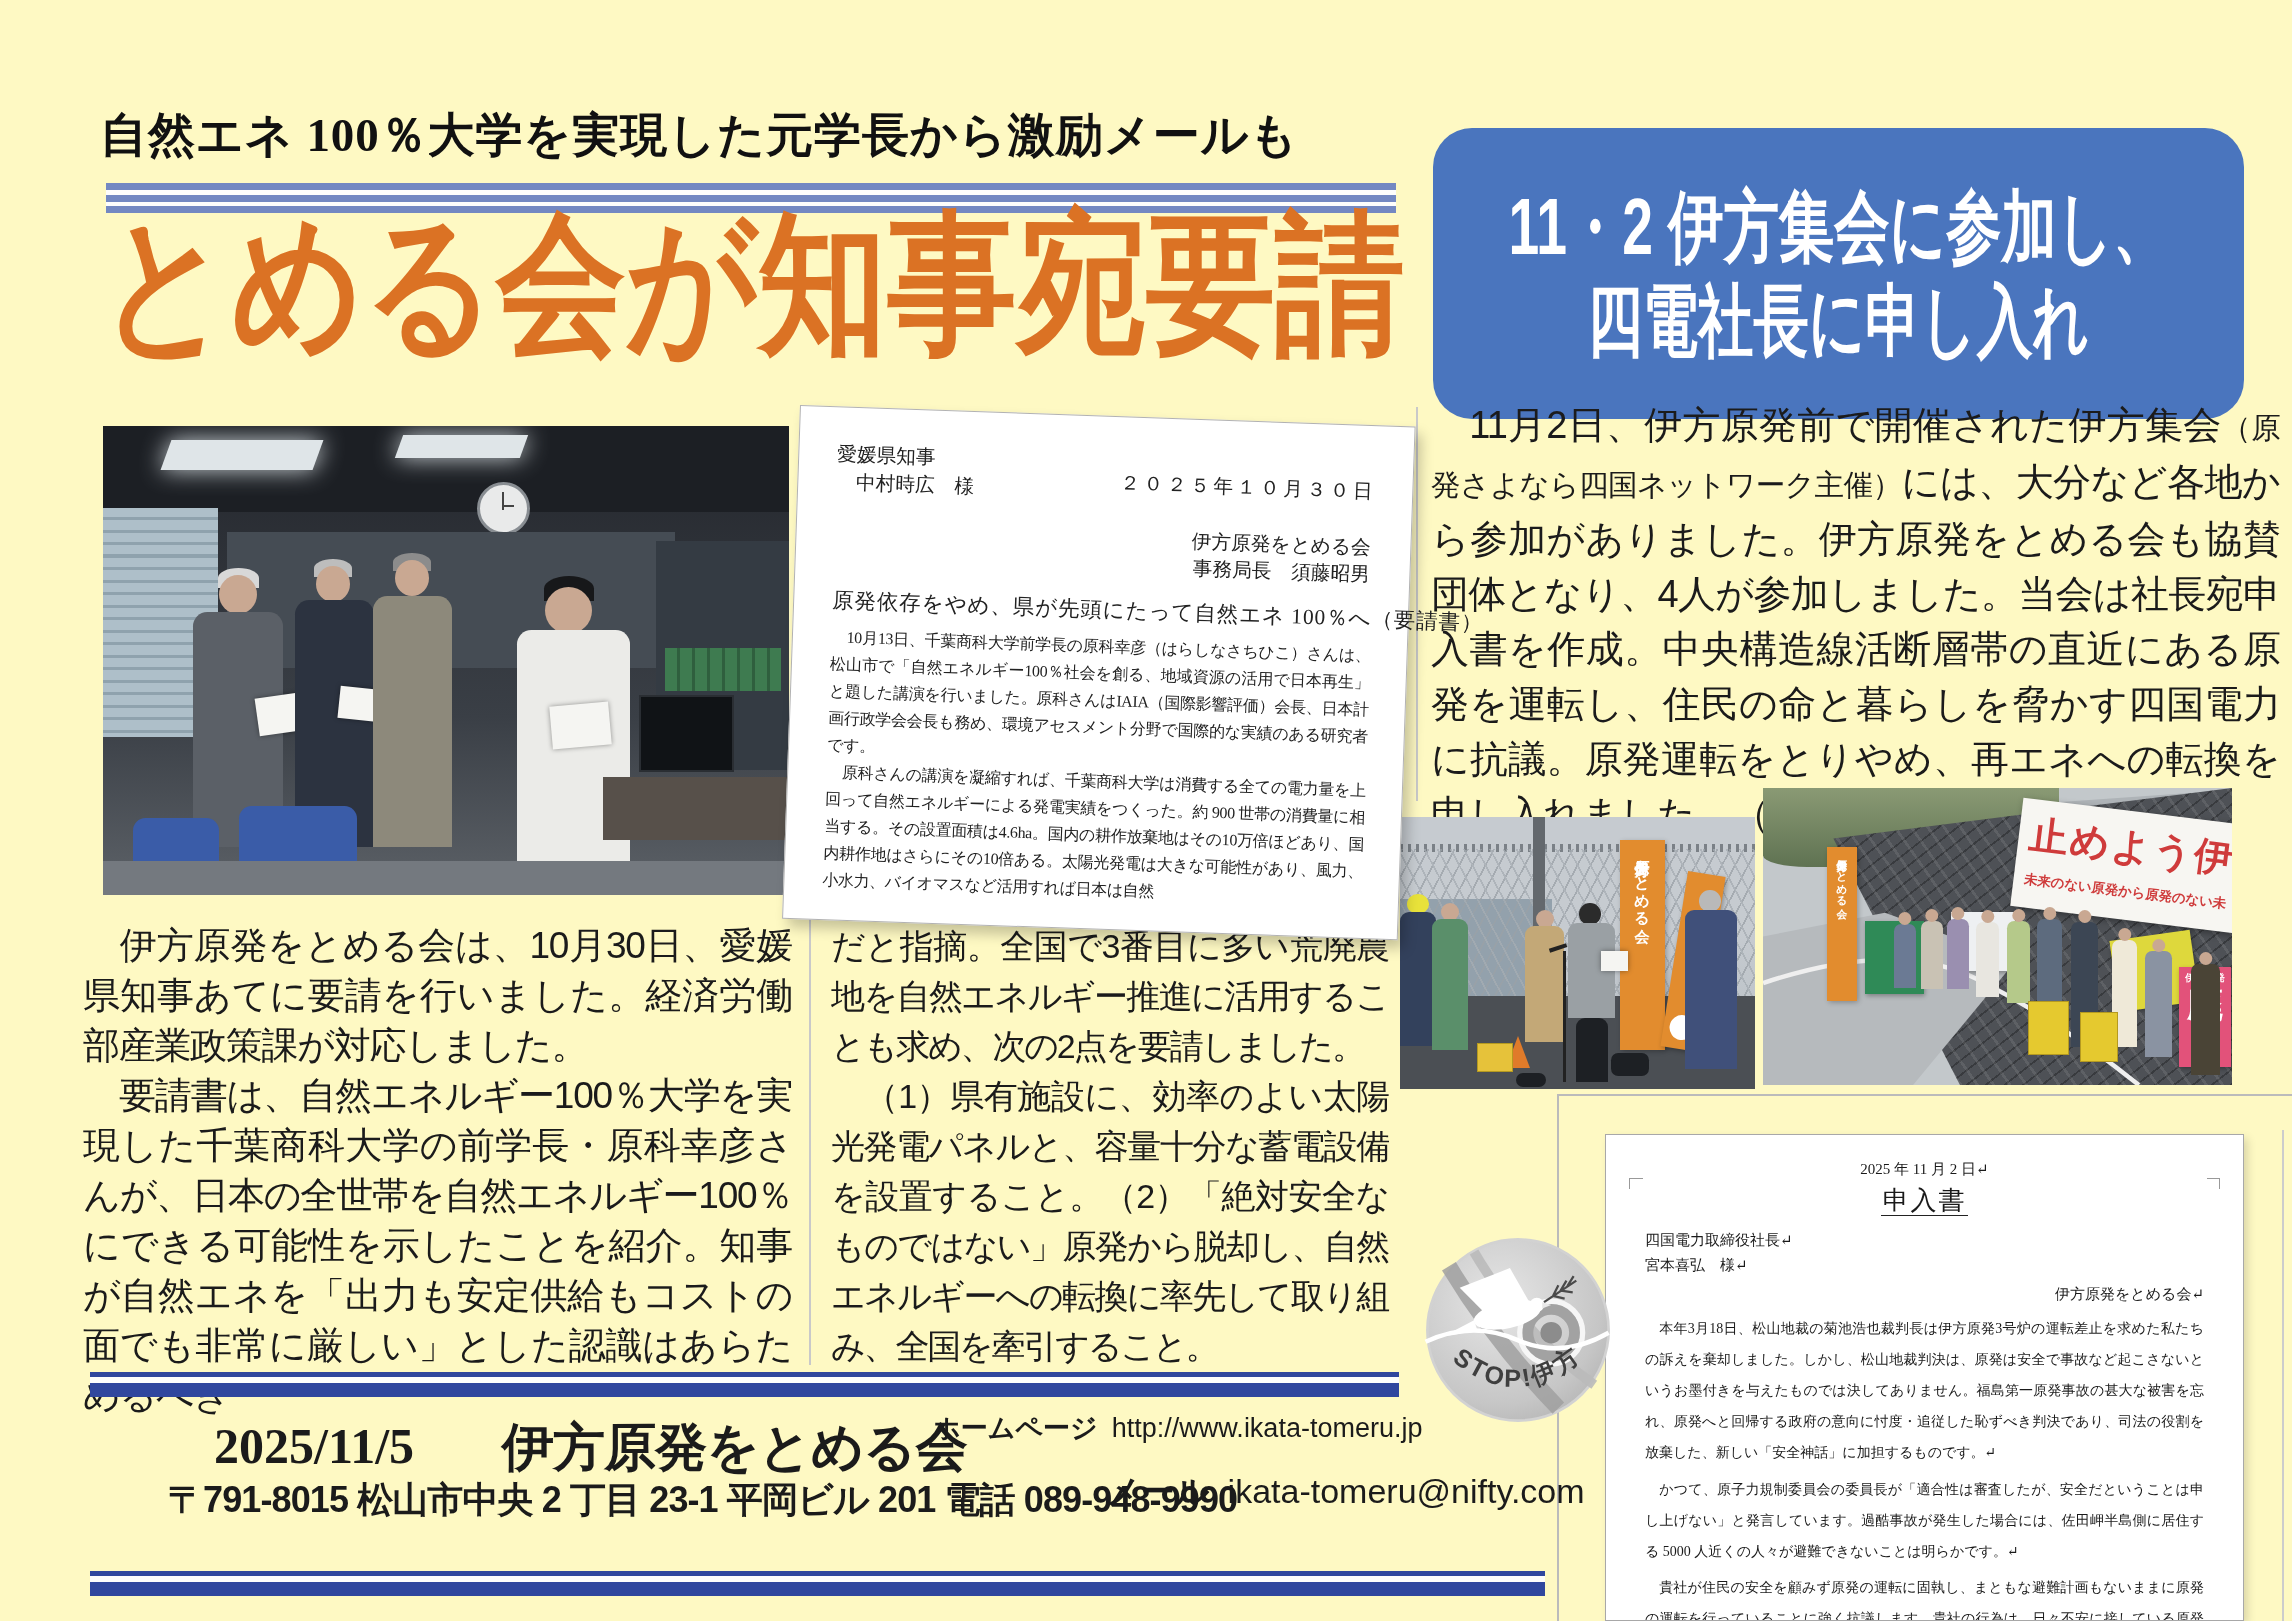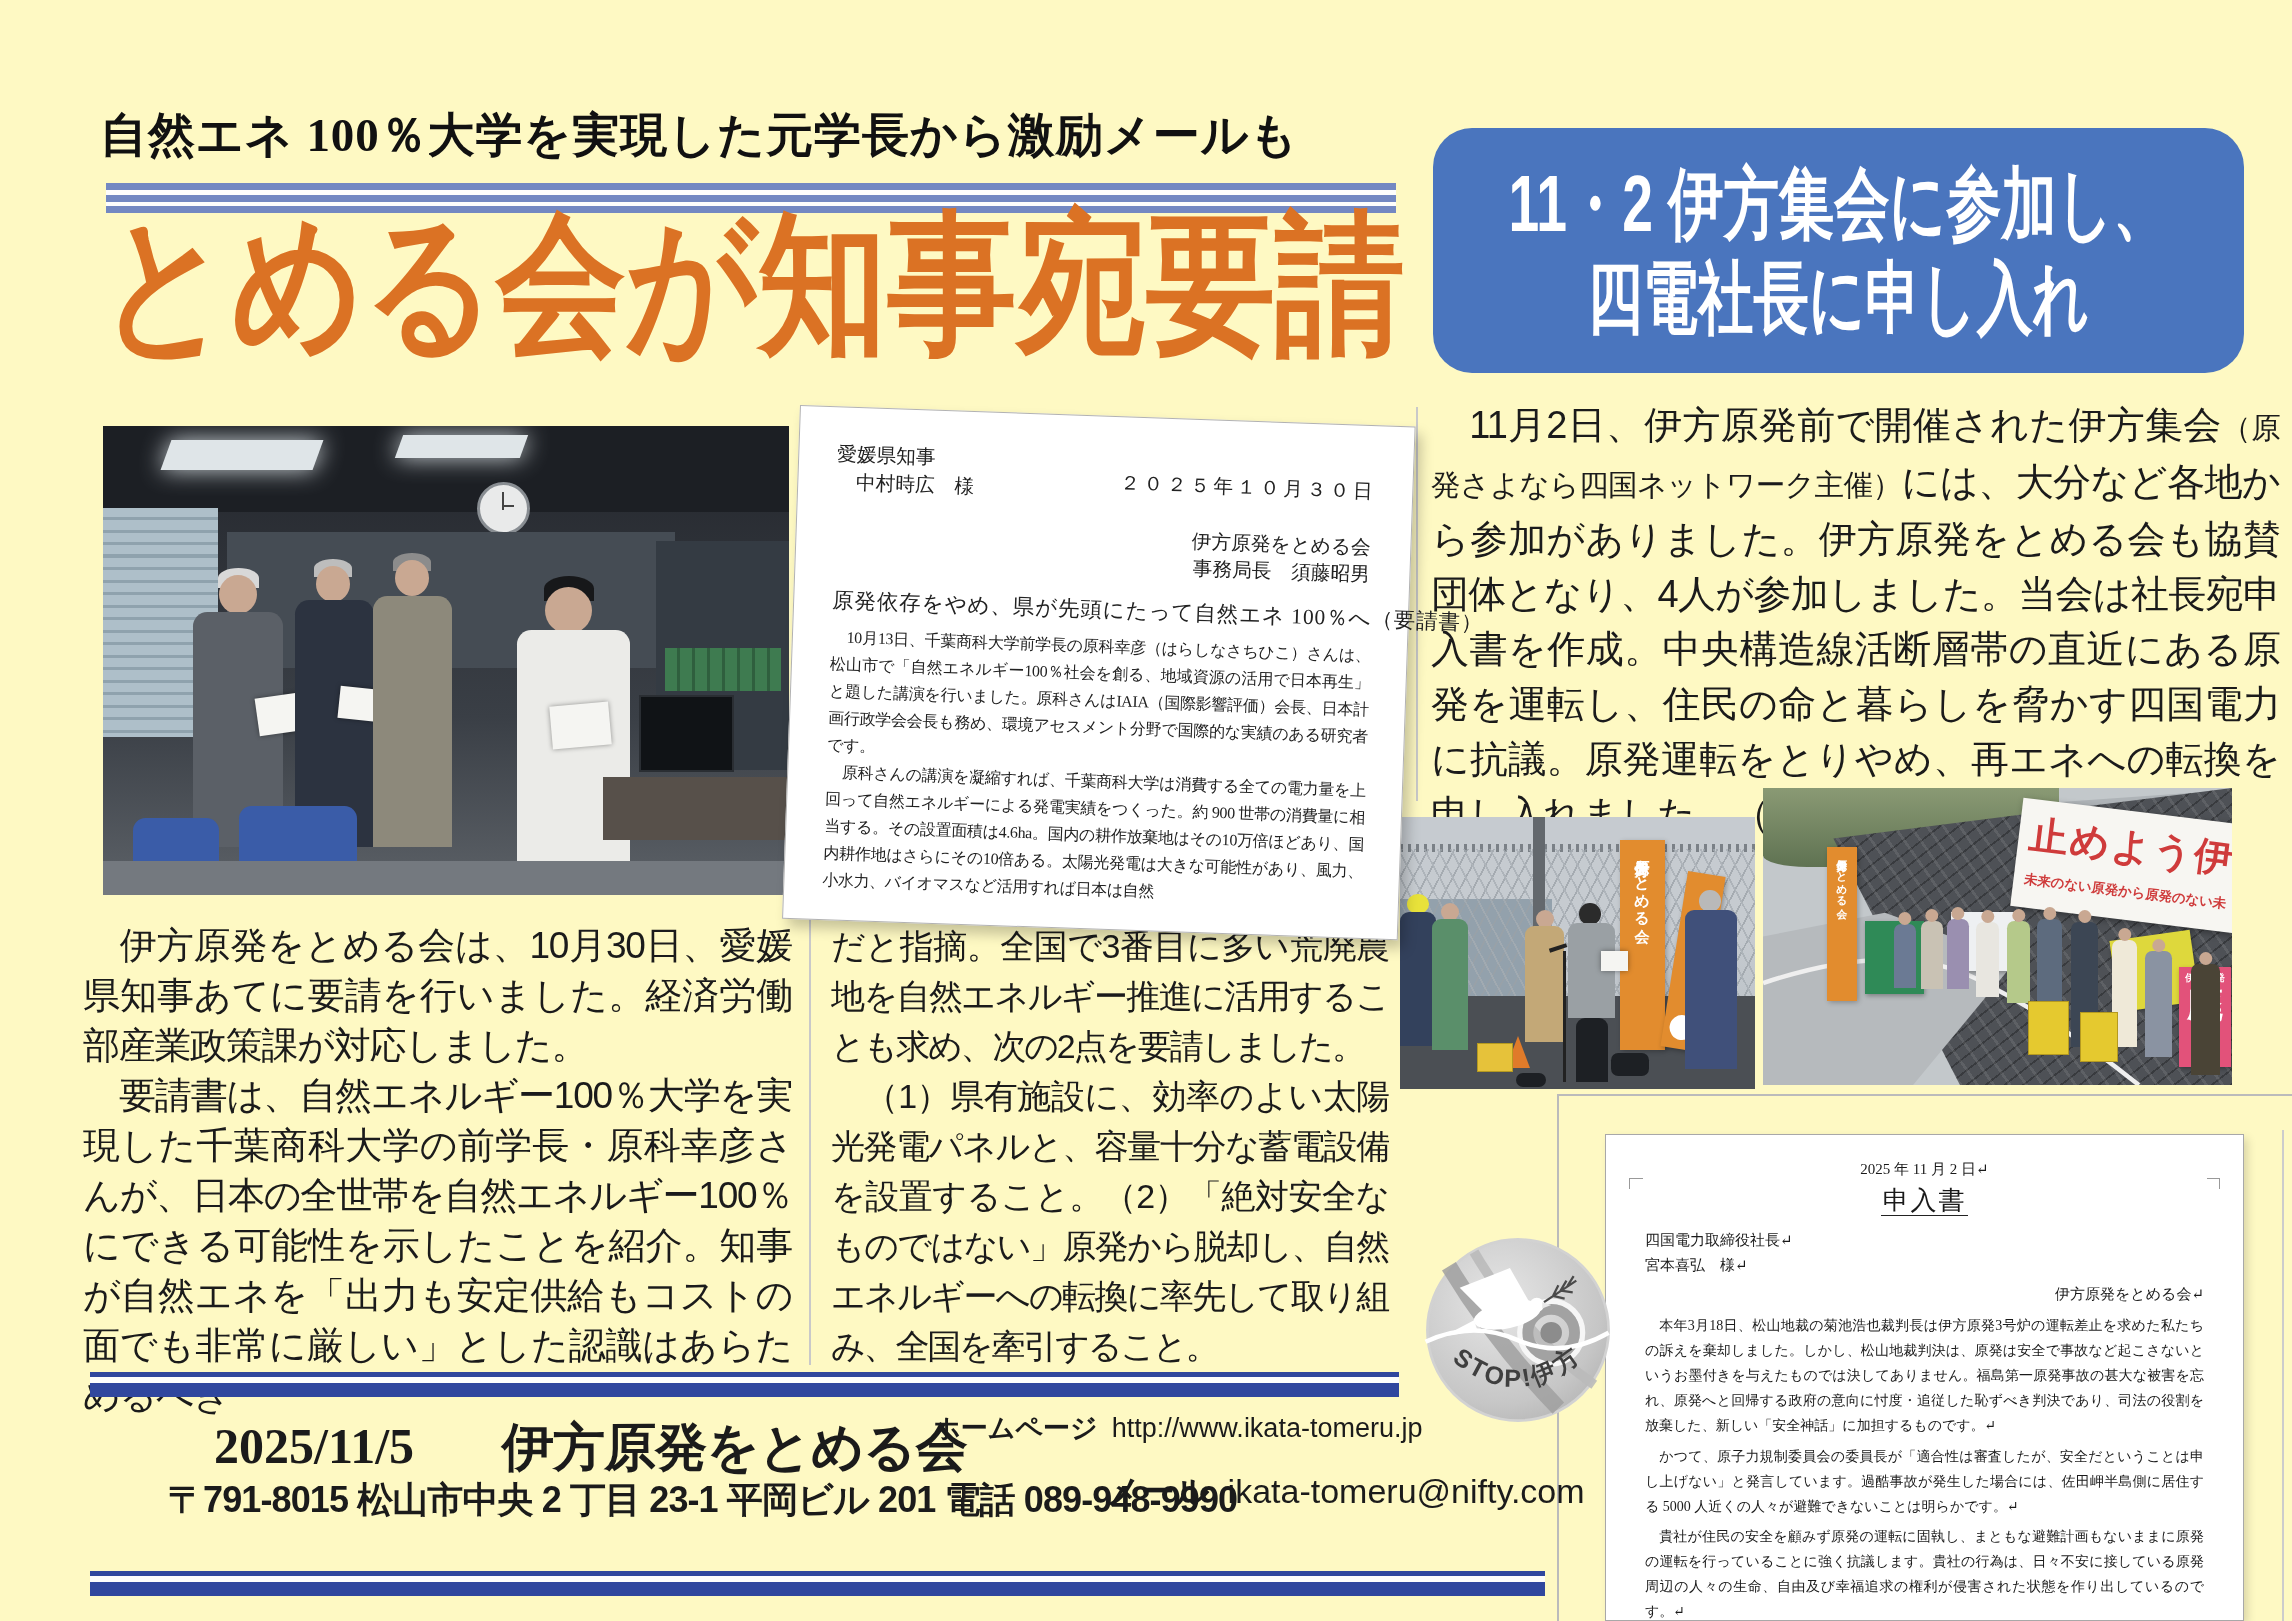--- a/index.html
+++ b/index.html
@@ -7,21 +7,21 @@
         font-family:"Liberation Sans","DejaVu Sans",sans-serif;color:#1b1b1b;}
 
   
   .topline{position:absolute;left:100px;top:104px;font-family:"Liberation Serif","DejaVu Serif",serif;
            font-weight:700;font-size:47px;letter-spacing:0.9px;color:#111;white-space:nowrap;}
   .triple-rule{position:absolute;left:106px;top:183px;width:1290px;height:30px;
      background:linear-gradient(#7388c2 0 7.2px,#fdfdfc 7.2px 11.6px,#7388c2 11.6px 19px,#fdfdfc 19px 23px,#7388c2 23px 30px);}
   .headline{position:absolute;left:99px;top:204px;margin:0;font-size:154px;font-weight:900;
             color:#db7224;white-space:nowrap;letter-spacing:0;
             transform:scaleX(0.84);transform-origin:left top;line-height:1.05;}
-  .side-box{position:absolute;left:1433px;top:128px;width:811px;height:245px;background:#4a75be;
+  .side-box{position:absolute;left:1433px;top:128px;width:811px;height:291px;background:#4a75be;
             border-radius:39px;display:flex;flex-direction:column;justify-content:center;align-items:center;}
   .side-box .bx{color:#fff;font-weight:900;font-size:79px;white-space:nowrap;line-height:1.18;
             transform:scaleX(0.70);transform-origin:center;}
 
   
   .col{position:absolute;text-align:justify;}
   .col p{margin:0;}
   .col-right{left:1431px;top:398px;width:849px;font-size:38px;line-height:55px;letter-spacing:-0.9px;}
   .col-right .small{font-size:29.6px;}
   .col-left{left:83px;top:921px;width:709px;font-size:37px;line-height:50px;letter-spacing:-1.3px;}
@@ -135,21 +135,21 @@
       font-family:"Liberation Serif","DejaVu Serif",serif;color:#1a1a1a;}
   .m-letter::before{content:"";position:absolute;left:23px;top:43px;width:12.5px;height:9.9px;
       border-left:1.8px solid #999;border-top:1.8px solid #999;}
   .m-letter::after{content:"";position:absolute;right:23px;top:43px;width:12.5px;height:9.9px;
       border-right:1.8px solid #999;border-top:1.8px solid #999;}
   .m-date{text-align:center;font-size:15px;margin-bottom:3.6px;}
   .m-title{text-align:center;font-size:26px;margin:1.8px 0 10.7px;}
   .m-title span{border-bottom:1.8px solid #222;padding:0 1.8px;letter-spacing:1.8px;}
   .m-to{font-size:15px;line-height:25px;}
   .m-from{text-align:right;font-size:15px;margin:7.2px 0 9px;}
-  .m-p{font-size:14px;line-height:25px;text-align:justify;margin:0 0 5.4px 0;}
+  .m-p{font-size:14px;line-height:31px;text-align:justify;margin:0 0 5.4px 0;}
   .m-blank{font-size:14px;line-height:19.7px;margin:0;color:#555;}
 
   
   .stamp{position:absolute;left:1422px;top:1234px;width:192px;height:192px;z-index:5;}
 
   
   .hrule{position:absolute;height:25px;
       background:linear-gradient(#30479e 0 5.4px,#fdfdfc 5.4px 10.7px,#30479e 10.7px 25px);}
   .hrule-top{left:90px;top:1372px;width:1309px;}
   .hrule-bottom{left:90px;top:1571px;width:1455px;}

